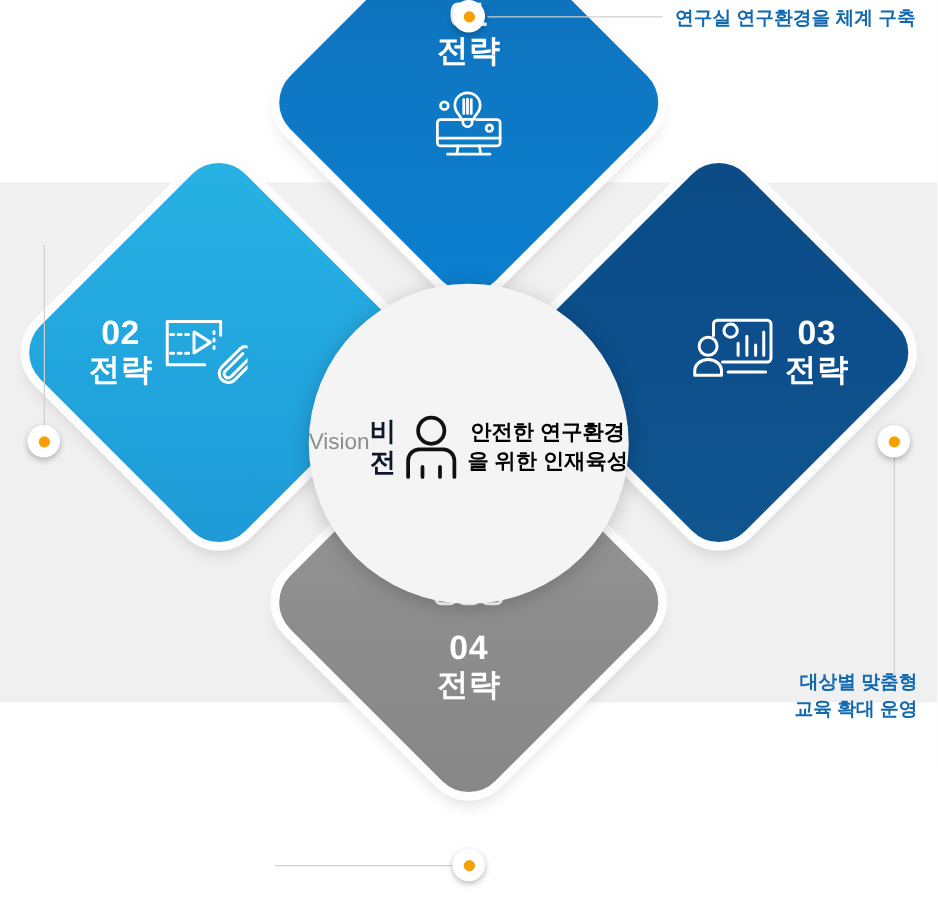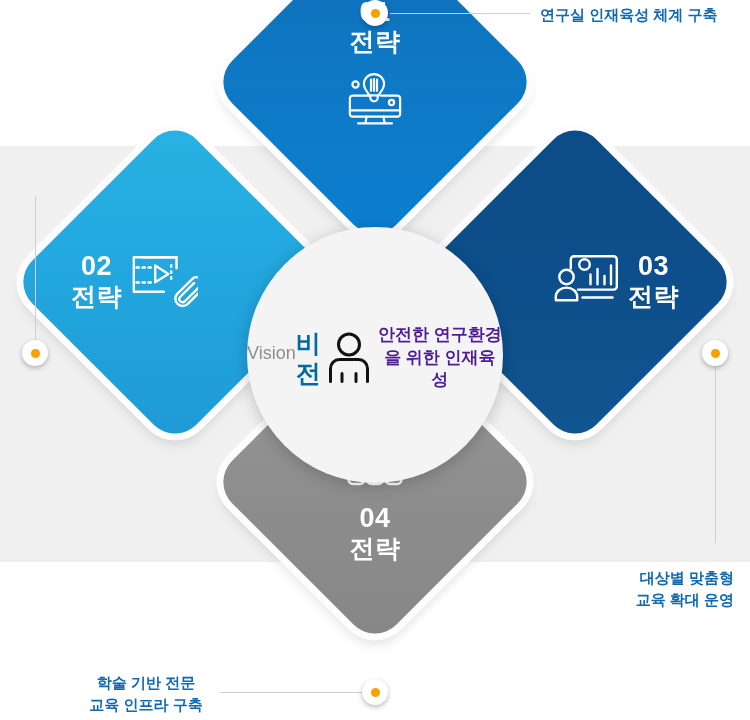--- a/index.html
+++ b/index.html
@@ -115,31 +115,31 @@
     align-items: center;
     justify-content: center;
   }
   .vision-en {
     font-size: 18px;
     color: #8d8d8d;
     line-height: 1;
     margin-top: -4px;
   }
   .vision-ko {
-    font-size: 25px;
-    font-weight: bold;
-    color: #0369a1;
+    font-size: 21px;
+    font-weight: bold;
+    color: #0f172a;
     line-height: 1.2;
     margin-top: 6px;
   }
   .vision-icon { margin-top: 12px; }
   .vision-desc {
     font-size: 17px;
     font-weight: bold;
-    color: #4c1d95;
+    color: #000000;
     line-height: 1.35;
     text-align: center;
     margin-top: 6px;
   }
 
   
   .dot {
     position: absolute;
     width: 26px;
     height: 26px;
@@ -179,21 +179,21 @@
   .callout {
     position: absolute;
     color: #1169b0;
     font-size: 15px;
     font-weight: bold;
     line-height: 1.45;
     white-space: pre-line;
   }
   .c-top    { left: 540px; top: 4px;   text-align: left; }
   .c-left   { left: 12px;  top: 156px; text-align: center; width: 150px; }
-  .c-right  { left: 612px; top: 535px; text-align: right; width: 122px; margin-top: 32px; }
+  .c-right  { left: 612px; top: 535px; text-align: right; width: 122px; }
   .c-bottom { left: 76px;  top: 672px; text-align: center; width: 140px; }
 </style>
 </head>
 <body>
 
 <div id="stage">
 
   <div class="band"></div>
 
   <div class="diamond d-top">
@@ -306,19 +306,17 @@
   <div class="dot dot-left">
       <i></i>
     </div>
   <div class="dot dot-right">
       <i></i>
     </div>
   <div class="dot dot-bottom">
       <i></i>
     </div>
 
-  <div class="callout c-top">연구실 인재육성 체계 구축</div>
+  <div class="callout c-top">연구실 연구환경을 체계 구축</div>
   <div class="callout c-right">대상별 맞춤형
 교육 확대 운영</div>
-  <div class="callout c-bottom">학술 기반 전문
-교육 인프라 구축</div>
 
 </div>
 
 </body></html>

